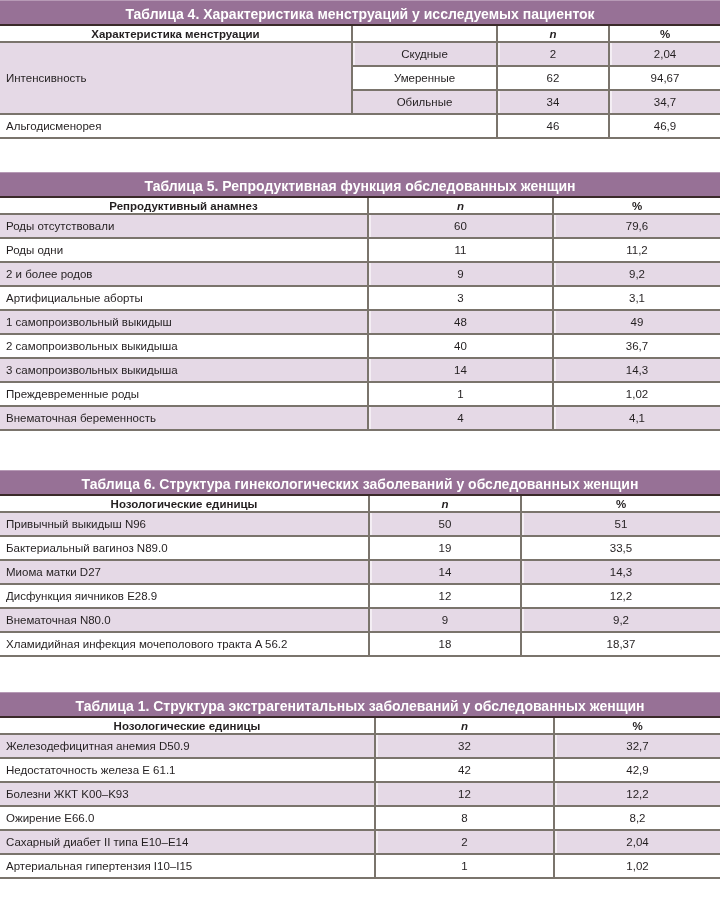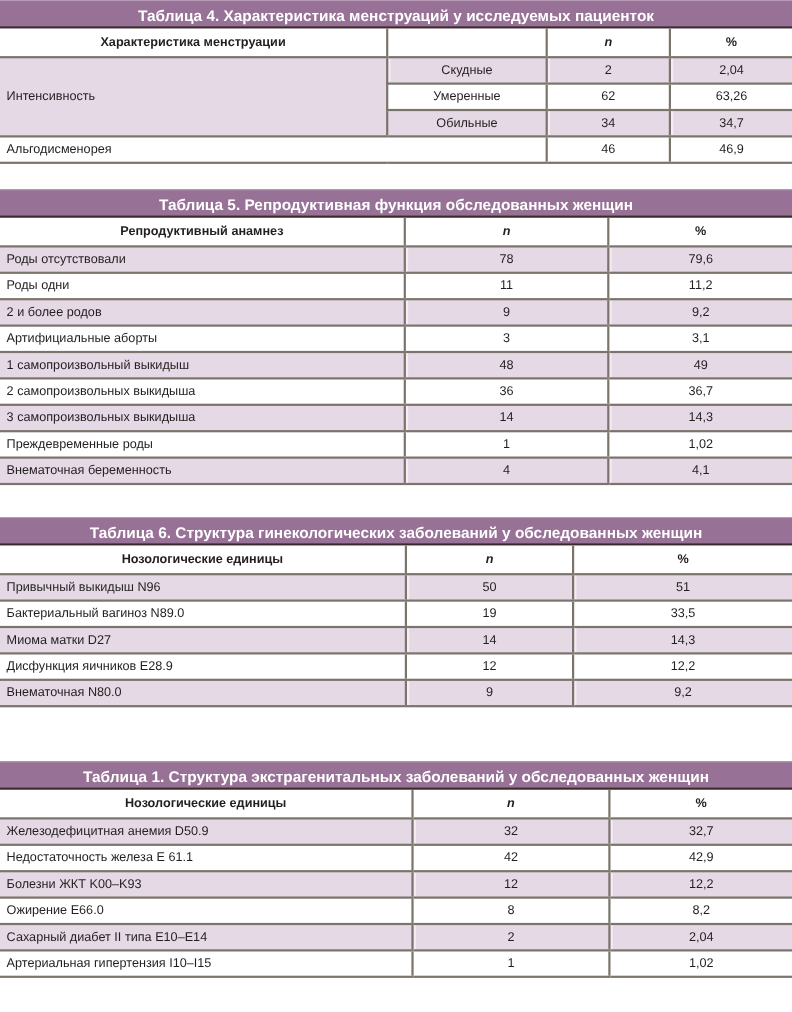--- a/index.html
+++ b/index.html
@@ -1,21 +1,21 @@
 <!DOCTYPE html>
 <html><head>
 <meta charset="utf-8">
 <style>
   html, body { margin: 0; padding: 0; background: #ffffff; }
   body { width: 720px; height: 920px; overflow: hidden; font-family: "Liberation Sans", sans-serif; color: #231f20; }
   .tbl { position: absolute; left: 0; width: 720px; }
   .title-bar { height: 26px; background: #977196; color: #ffffff; font-weight: bold; font-size: 14px; line-height: 26px; text-align: center; border-bottom: 2px solid #3a2a2a; box-sizing: border-box; border-top: 1px solid #b79ab6; }
   table { border-collapse: collapse; width: 720px; table-layout: fixed; }
   td, th { font-size: 11.5px; height: 24px; padding: 0 6px; border-bottom: 2px solid #7a746c; box-sizing: border-box; }
-  th { font-weight: bold; text-align: center; background: #ffffff; height: 26px; }
+  th { font-weight: bold; text-align: center; background: #ffffff; height: 16px; }
   th.n { font-style: italic; }
   td.c { text-align: center; }
   td.l { text-align: left; }
   .vb { border-left: 2px solid #7a746c; }
   tr.odd td { background: #e5d9e6; }
   tr.odd td + td { box-shadow: inset 2px 0 0 #f4eef4; }
   td.tint { background: #e5d9e6; }
 </style>
 </head>
 <body>
@@ -38,21 +38,21 @@
     </tr>
     <tr class="odd">
       <td class="l tint" rowspan="3" style="height:54px;">Интенсивность</td>
       <td class="c vb">Скудные</td>
       <td class="c vb">2</td>
       <td class="c vb">2,04</td>
     </tr>
     <tr>
       <td class="c vb">Умеренные</td>
       <td class="c vb">62</td>
-      <td class="c vb">63,26</td>
+      <td class="c vb">94,67</td>
     </tr>
     <tr class="odd">
       <td class="c vb">Обильные</td>
       <td class="c vb">34</td>
       <td class="c vb">34,7</td>
     </tr>
     <tr>
       <td class="l" colspan="2">Альгодисменорея</td>
       <td class="c vb">46</td>
       <td class="c vb">46,9</td>
@@ -70,21 +70,21 @@
         <col style="width:167px">
       </colgroup>
     <tbody>
         <tr>
       <th>Репродуктивный анамнез</th>
       <th class="vb n">n</th>
       <th class="vb">%</th>
     </tr>
     <tr class="odd">
           <td class="l">Роды отсутствовали</td>
-          <td class="c vb">78</td>
+          <td class="c vb">60</td>
           <td class="c vb">79,6</td>
         </tr>
     <tr>
           <td class="l">Роды одни</td>
           <td class="c vb">11</td>
           <td class="c vb">11,2</td>
         </tr>
     <tr class="odd">
           <td class="l">2 и более родов</td>
           <td class="c vb">9</td>
@@ -95,21 +95,21 @@
           <td class="c vb">3</td>
           <td class="c vb">3,1</td>
         </tr>
     <tr class="odd">
           <td class="l">1 самопроизвольный выкидыш</td>
           <td class="c vb">48</td>
           <td class="c vb">49</td>
         </tr>
     <tr>
           <td class="l">2 самопроизвольных выкидыша</td>
-          <td class="c vb">36</td>
+          <td class="c vb">40</td>
           <td class="c vb">36,7</td>
         </tr>
     <tr class="odd">
           <td class="l">3 самопроизвольных выкидыша</td>
           <td class="c vb">14</td>
           <td class="c vb">14,3</td>
         </tr>
     <tr>
           <td class="l">Преждевременные роды</td>
           <td class="c vb">1</td>
@@ -156,20 +156,25 @@
     <tr>
           <td class="l">Дисфункция яичников E28.9</td>
           <td class="c vb">12</td>
           <td class="c vb">12,2</td>
         </tr>
     <tr class="odd">
           <td class="l">Внематочная N80.0</td>
           <td class="c vb">9</td>
           <td class="c vb">9,2</td>
         </tr>
+    <tr>
+          <td class="l">Хламидийная инфекция мочеполового тракта A 56.2</td>
+          <td class="c vb">18</td>
+          <td class="c vb">18,37</td>
+        </tr>
   </tbody>
     </table>
 </div>
 
 <div class="tbl" style="top:692px;">
   <div class="title-bar">Таблица 1. Структура экстрагенитальных заболеваний у обследованных женщин</div>
   <table>
     <colgroup>
         <col style="width:375px">
         <col style="width:179px">

